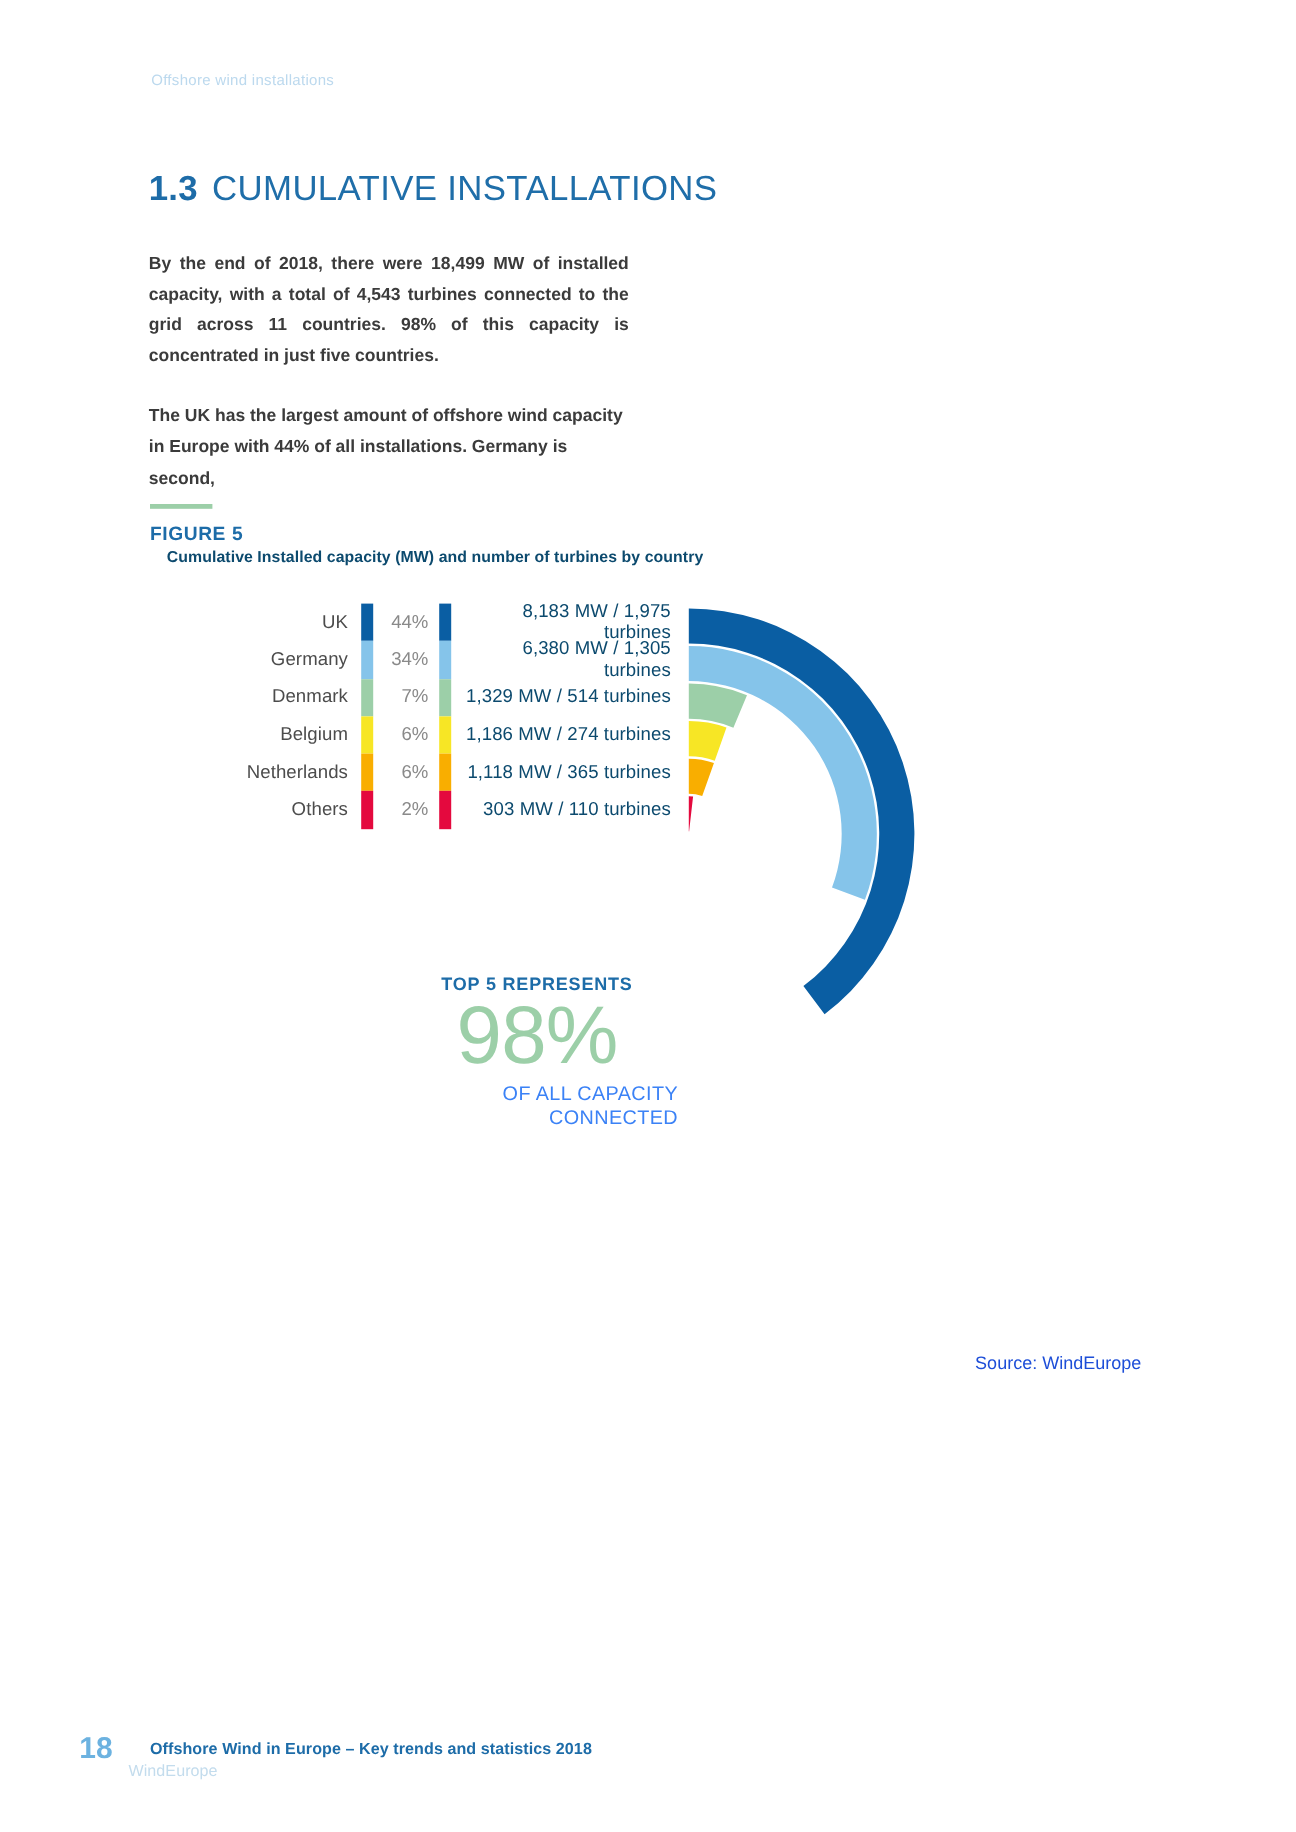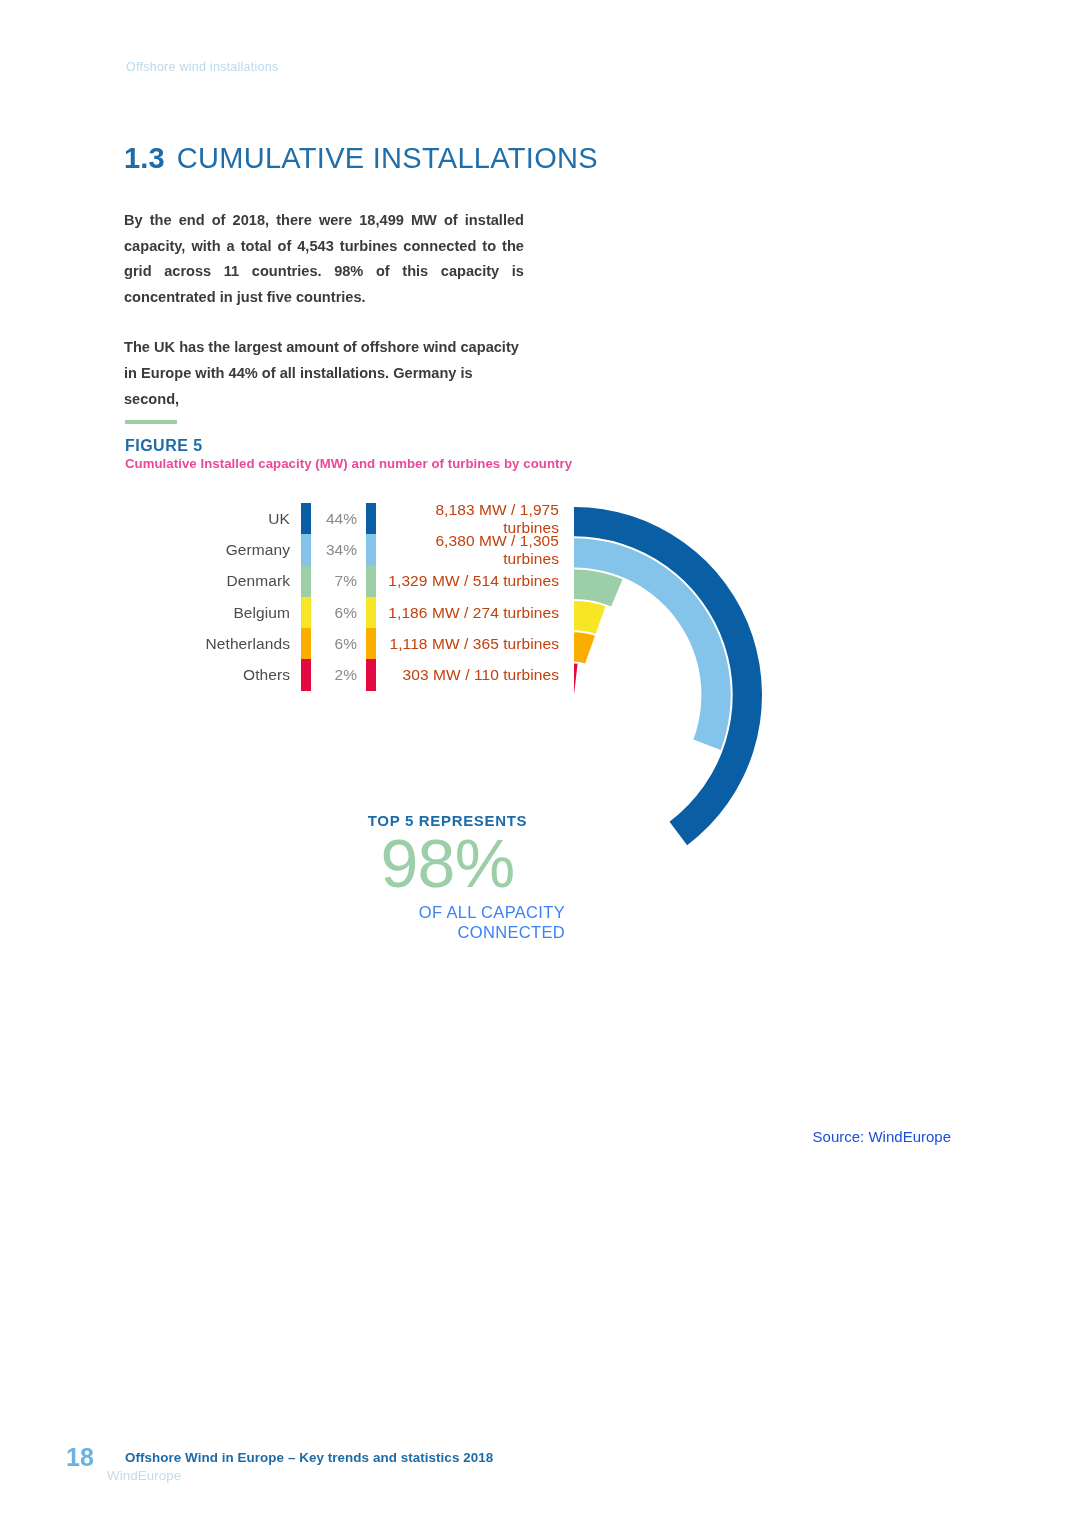--- a/index.html
+++ b/index.html
@@ -34,22 +34,22 @@
   .col p{margin:0 0 25px 0;}
   .col p.justify{text-align:justify;}
 
   
   .fig-rule{position:absolute;left:125px;top:420px;width:52px;height:4px;background:#9ccfa8;}
   .fig-num{
     position:absolute;left:125px;top:437px;
     font-size:16px;font-weight:700;color:#1d6ca8;letter-spacing:.03em;
   }
   .fig-cap{
-    position:absolute;left:125px;top:456px;
-    font-size:13.2px;font-weight:700;color:#ec4899;letter-spacing:.005em;
+    position:absolute;left:139px;top:456px;
+    font-size:13.2px;font-weight:700;color:#0c4a6e;letter-spacing:.005em;
   }
 
   
   .figure{position:absolute;left:0;top:0;width:1080px;height:1527px;pointer-events:none;}
   .figure > *{pointer-events:auto;}
 
   
   .legend{position:absolute;left:150px;top:503px;width:420px;}
   .lrow{
     display:flex;align-items:stretch;height:31.3px;
@@ -60,21 +60,21 @@
     letter-spacing:.005em;
   }
   .l-sw{flex:0 0 10px;}
   .l-pct{
     flex:0 0 46px;text-align:right;padding-right:9px;
     font-size:15.5px;color:#8a8a8a;display:flex;align-items:center;justify-content:flex-end;
   }
   .l-sw2{flex:0 0 10px;}
   .l-val{
     flex:1 1 auto;text-align:right;padding-right:11px;
-    font-size:15.5px;color:#c2410c;display:flex;align-items:center;justify-content:flex-end;
+    font-size:15.5px;color:#0c4a6e;display:flex;align-items:center;justify-content:flex-end;
     letter-spacing:.005em;
   }
 
   
   .radial{position:absolute;left:0px;top:0px;width:1080px;height:1527px;}
 
   
   .callout{position:absolute;left:330px;top:812px;width:235px;text-align:right;}
   .co-top{
     font-size:15px;font-weight:700;color:#1d6ca8;letter-spacing:.045em;

